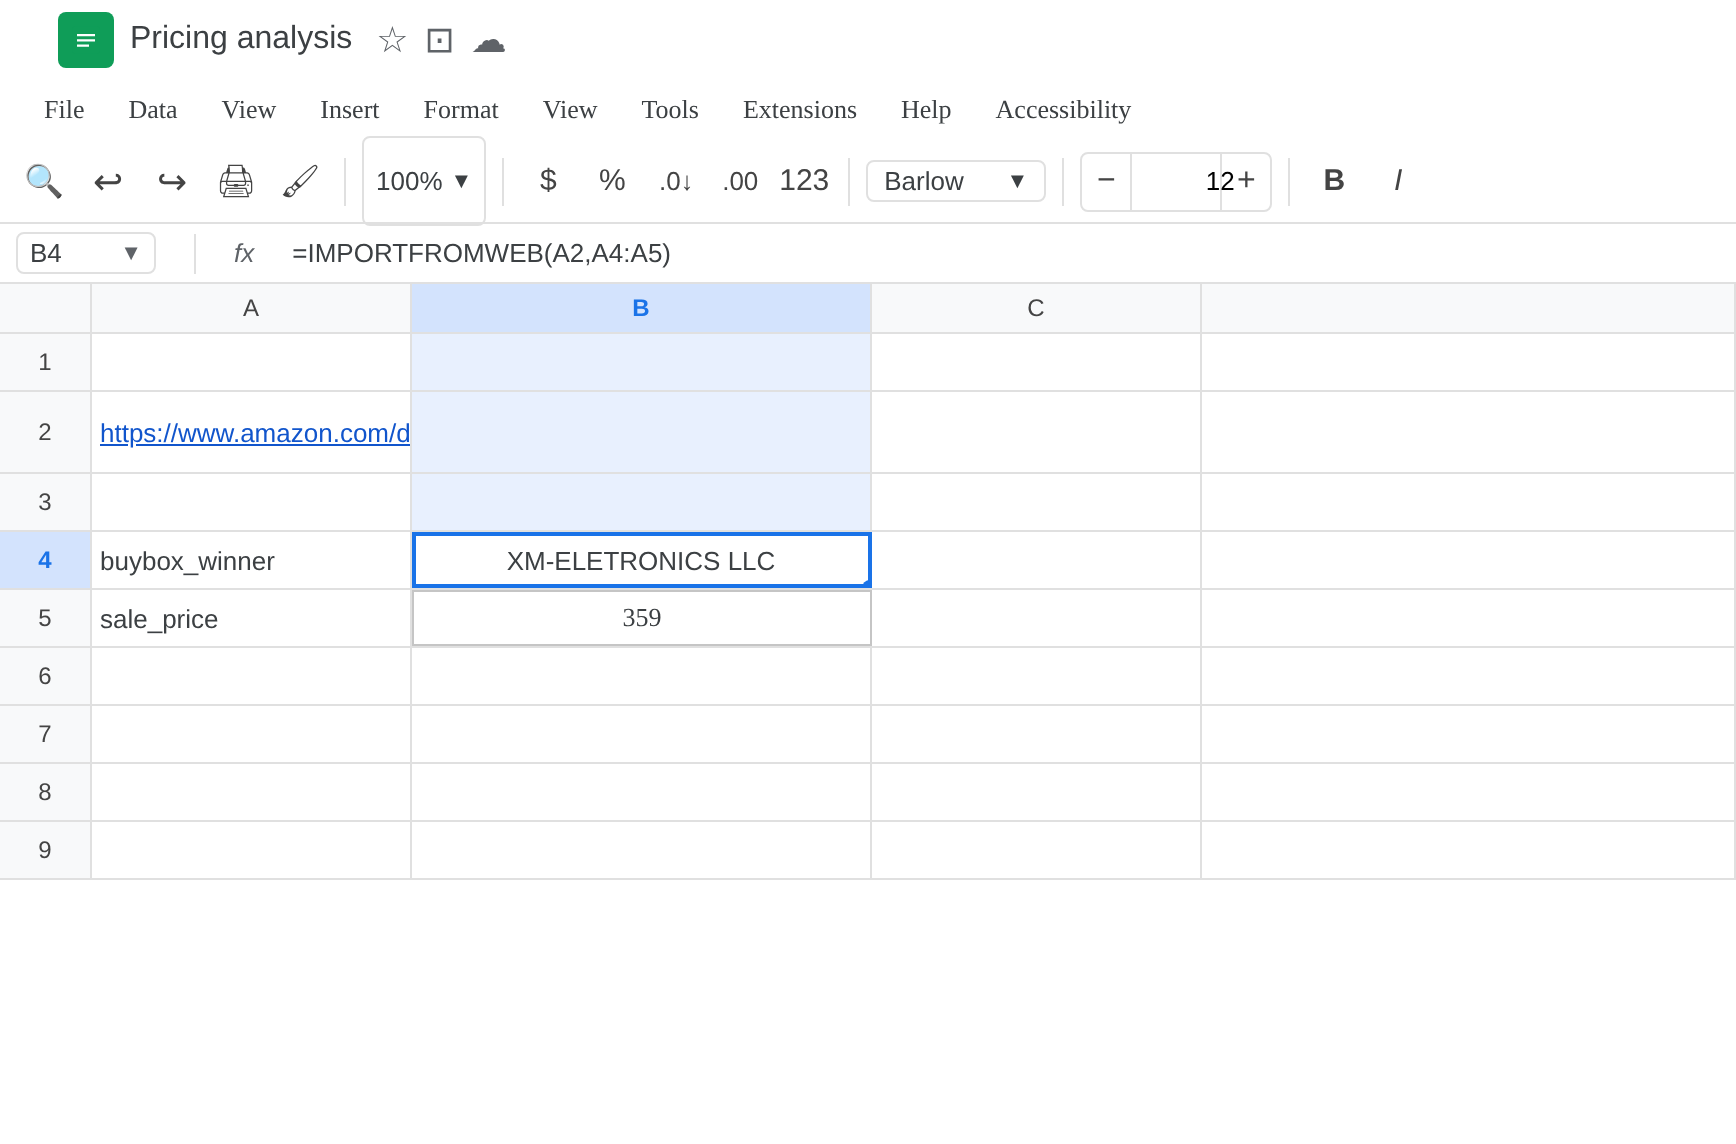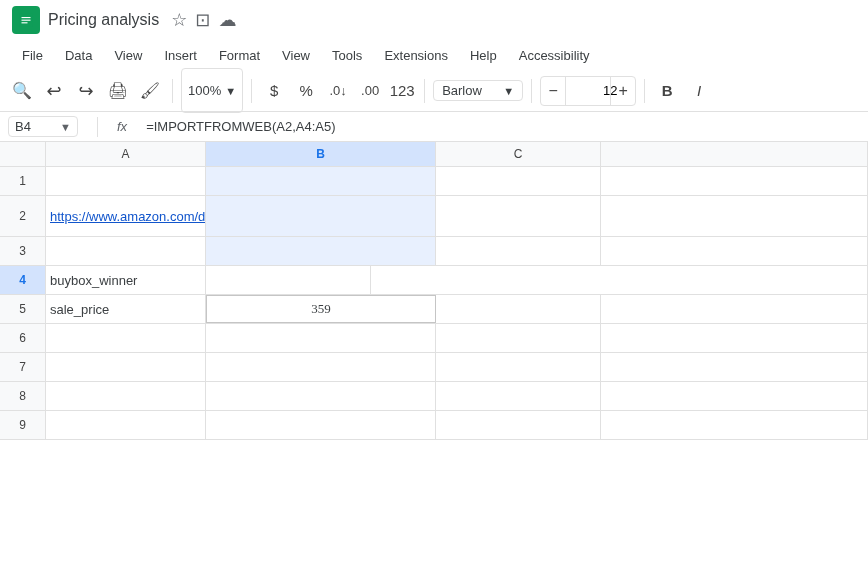--- a/index.html
+++ b/index.html
@@ -6,20 +6,21 @@
     body { font-family: Arial, sans-serif; font-size: 13px; background: #fff; overflow: hidden; width: 868px; height: 572px; }
 
     
     .title-bar {
       display: flex;
       align-items: center;
       padding: 6px 12px;
       gap: 8px;
       height: 40px;
       background: #fff;
+      margin-left: 17px;
     }
     .app-icon {
       width: 28px; height: 28px;
       background: #0f9d58;
       border-radius: 4px;
       display: flex; align-items: center; justify-content: center;
       flex-shrink: 0;
     }
     .app-icon svg { width: 18px; height: 18px; }
     .title-text {
@@ -32,20 +33,21 @@
     }
     .title-icons span { color: #5f6368; font-size: 18px; cursor: pointer; }
 
     
     .menu-bar {
       display: flex;
       align-items: center;
       padding: 0 12px;
       height: 30px;
       gap: 2px;
+      font-family: Liberation Serif, serif;
     }
     .menu-item {
       padding: 4px 10px;
       font-size: 13px;
       color: #3c4043;
       cursor: pointer;
       border-radius: 4px;
     }
 
     
@@ -361,20 +363,24 @@
       <div class="cell col-b col-b-bg"></div>
       <div class="cell col-c"></div>
       <div class="cell col-d"></div>
     </div>
 
     <div class="grid-row row-4">
       <div class="row-num active">4</div>
       <div class="cell col-a">
         <span>buybox_winner</span>
       </div>
+      <div class="cell col-b" style="outline:2px solid #1a73e8;outline-offset:-2px;position:relative;justify-content:center;">
+        <span>XM-ELETRONICS LLC</span>
+        <div class="fill-handle"></div>
+      </div>
       <div class="cell col-c"></div>
       <div class="cell col-d"></div>
     </div>
 
     <div class="grid-row">
       <div class="row-num">5</div>
       <div class="cell col-a">
         <span>sale_price</span>
       </div>
       <div class="cell col-b cell-center" style="border:1px solid #c5c5c5;font-family:Liberation Serif, serif;">

